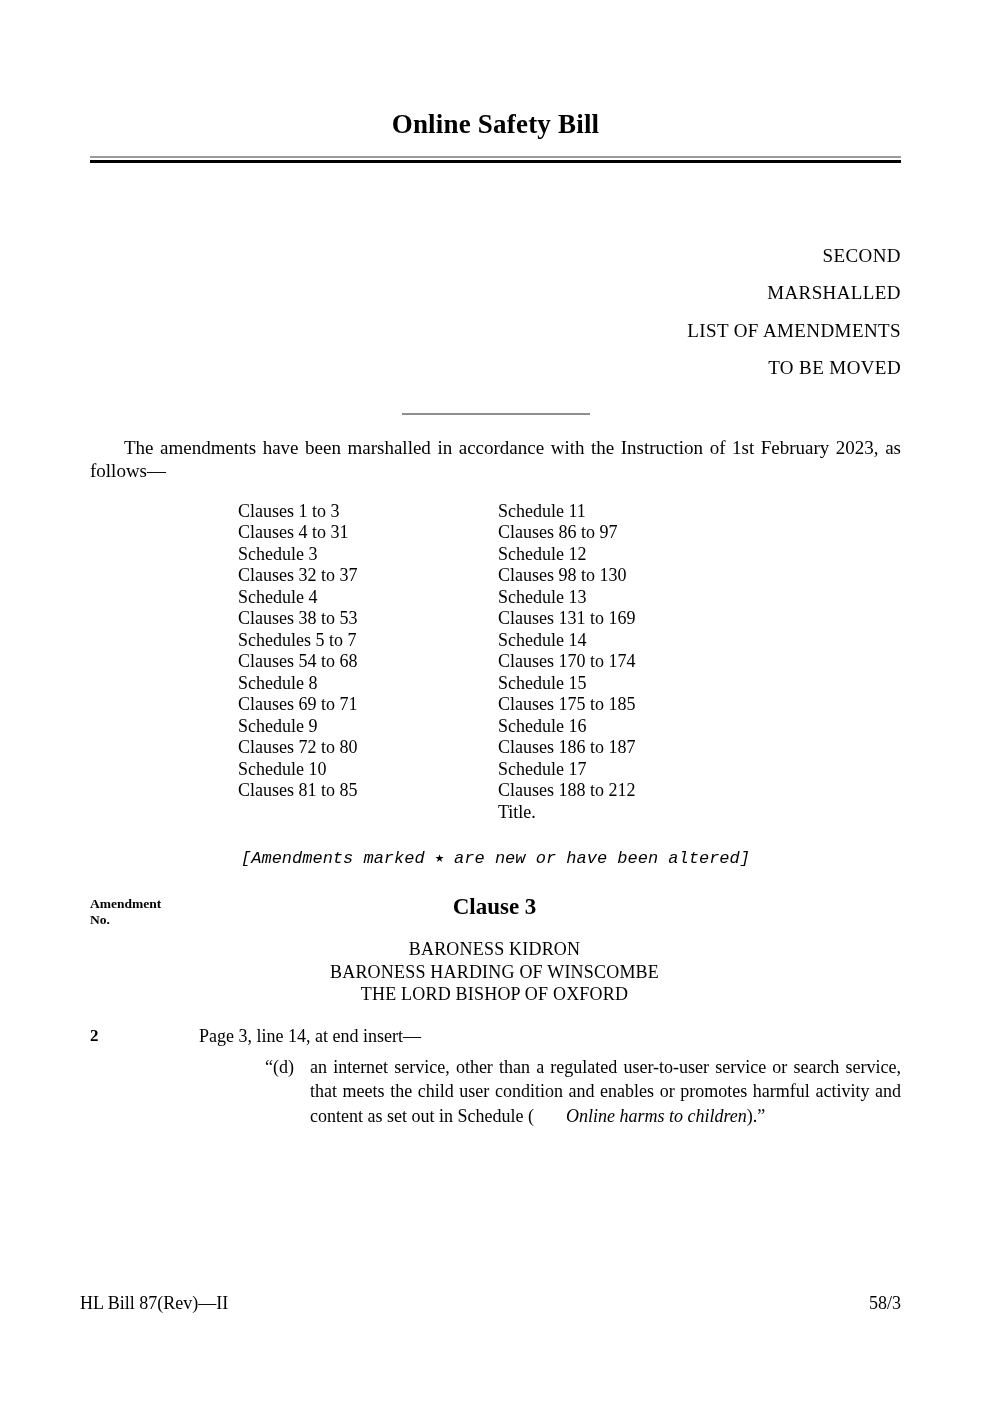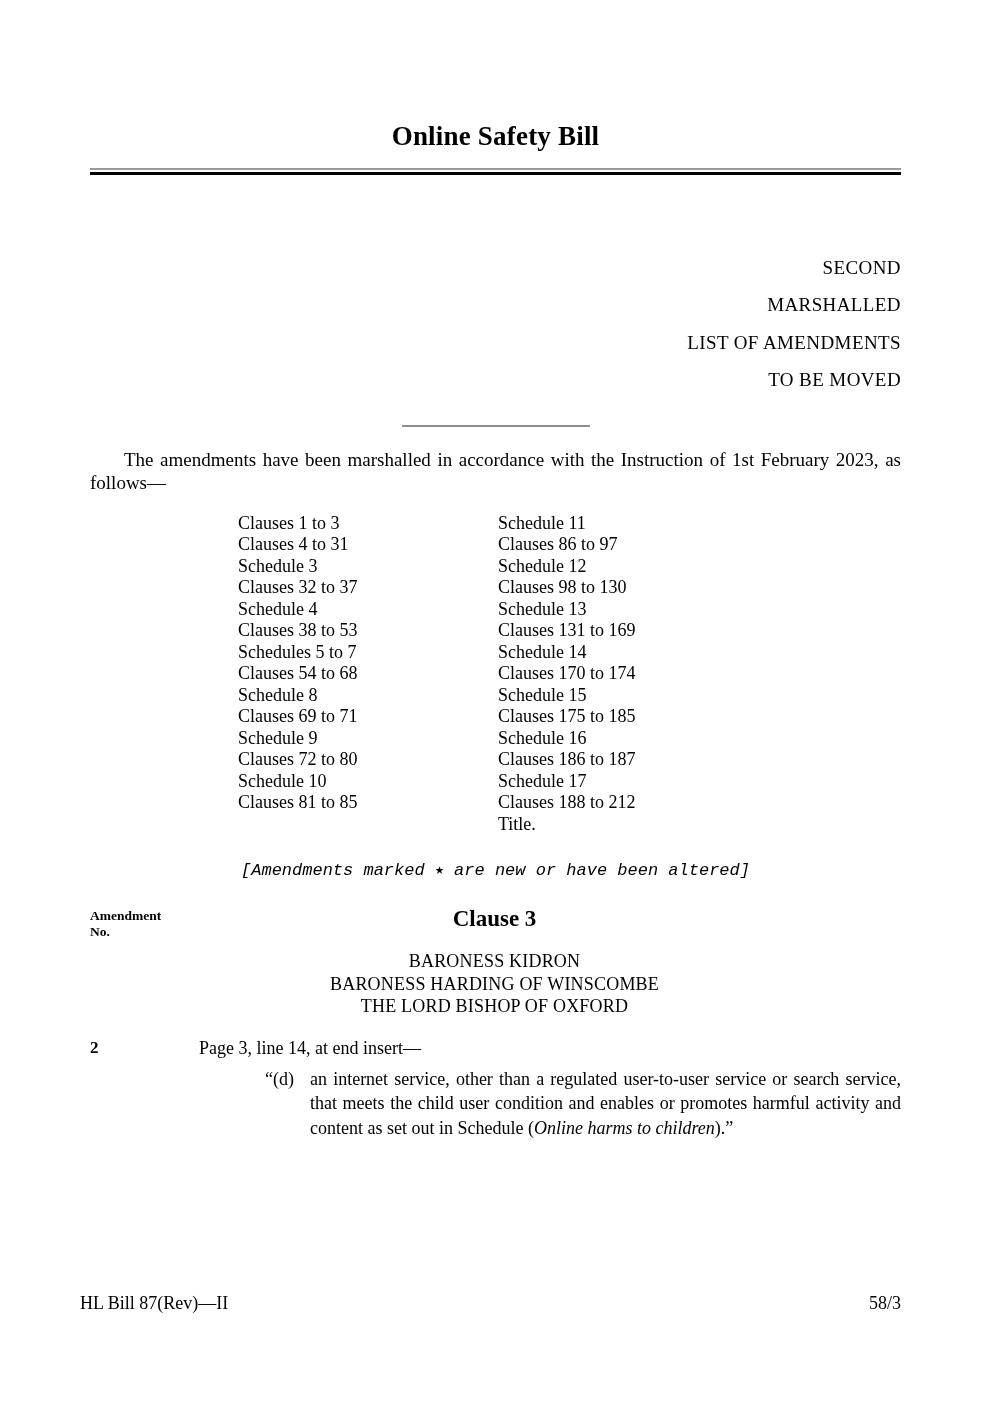--- a/index.html
+++ b/index.html
@@ -14,21 +14,21 @@
     font-family: "Liberation Serif", "DejaVu Serif", serif;
     color: #000000;
     -webkit-font-smoothing: antialiased;
   }
   .page {
     position: absolute;
     left: 0; top: 0;
     width: 991px;
     height: 1401px;
     box-sizing: border-box;
-    padding: 16px 90px;
+    padding: 4px 90px;
   }
 
   
   .doc-title {
     text-align: center;
     font-size: 27px;
     font-weight: bold;
     letter-spacing: 0.2px;
     margin: 0;
     padding-top: 106px;
@@ -171,21 +171,21 @@
     font-size: 18px;
     line-height: 24.5px;
     width: 45px;
   }
   .sub-text {
     margin-left: 45px;
     font-size: 18px;
     line-height: 24.5px;
     text-align: justify;
   }
-  .sub-text i { font-style: italic; }
+  .sub-text i { font-style: italic; margin-left: 32px; }
 
   
   .footer {
     position: absolute;
     left: 80px;
     right: 90px;
     bottom: 87px;
     display: flex;
     justify-content: space-between;
     font-size: 18px;

